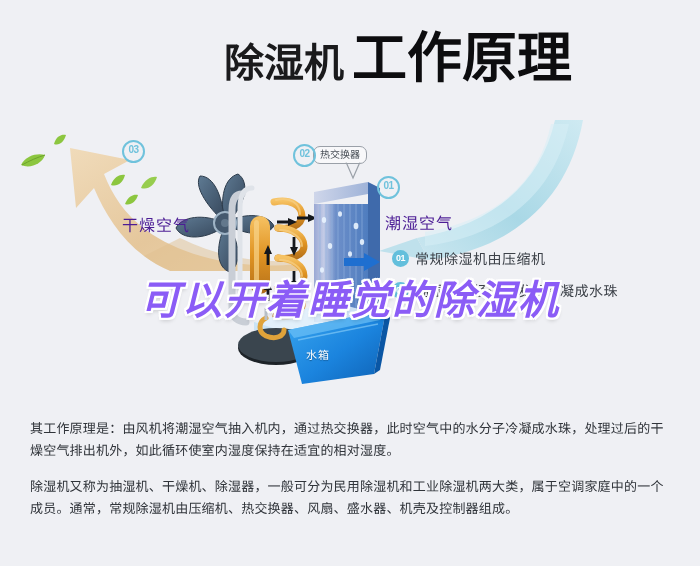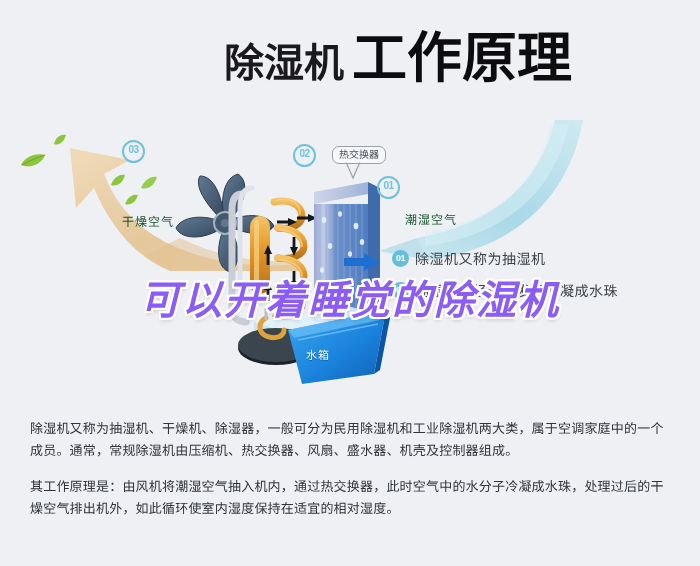--- a/index.html
+++ b/index.html
@@ -114,21 +114,21 @@
     font-size: 11px;
     color: #ffffff;
     font-weight: normal;
     letter-spacing: 1px;
     text-shadow: 0 1px 1px rgba(0,0,0,.35);
   }
 
   
   .callout {
     position: absolute;
-    left: 332px;
+    left: 313px;
     top: 28px;
     padding: 1px 6px 2px 6px;
     border: 1px solid #9aa0a8;
     border-radius: 7px;
     background: rgba(255,255,255,.55);
     font-size: 10px;
     color: #4a5058;
     line-height: 13px;
     white-space: nowrap;
   }
@@ -160,27 +160,27 @@
     color: #6fc2dc;
     line-height: 15px;
   }
   .badge-03-left { left: 122px; top: 22px; }
   .badge-02-top  { left: 293px; top: 26px; }
   .badge-01-right{ left: 377px; top: 58px; }
 
   
   .flow-label {
     position: absolute;
-    font-size: 12px;
-    color: #14532d;
+    font-size: 16px;
+    color: #4c1d95;
     letter-spacing: 1px;
     white-space: nowrap;
   }
   .label-dry   { left: 122px; top: 94px; }
-  .label-humid { left: 405px; top: 92px; }
+  .label-humid { left: 385px; top: 92px; }
 
   
   .steps {
     position: absolute;
     left: 392px;
     top: 248px;
     width: 300px;
   }
   .step-row {
     position: relative;
@@ -429,27 +429,27 @@
     <div class="badge hollow badge-03-left">03</div>
     <div class="badge hollow badge-02-top">02</div>
     <div class="badge hollow badge-01-right">01</div>
 
     <div class="flow-label label-dry">干燥空气</div>
     <div class="flow-label label-humid">潮湿空气</div>
   </div>
 
   <div class="steps">
     <div class="step-row">
-      <span class="step-badge">01</span><span class="step-text">除湿机又称为抽湿机</span>
+      <span class="step-badge">01</span><span class="step-text">常规除湿机由压缩机</span>
     </div>
     <div class="step-row">
       <span class="step-badge">02</span><span class="step-text">潮湿空气经过蒸发器冷凝成水珠</span>
     </div>
   </div>
 
   <div class="watermark">可以开着睡觉的除湿机</div>
 
   <div class="body-copy">
+    <p class="para">其工作原理是：由风机将潮湿空气抽入机内，通过热交换器，此时空气中的水分子冷凝成水珠，处理过后的干燥空气排出机外，如此循环使室内湿度保持在适宜的相对湿度。</p>
     <p class="para">除湿机又称为抽湿机、干燥机、除湿器，一般可分为民用除湿机和工业除湿机两大类，属于空调家庭中的一个成员。通常，常规除湿机由压缩机、热交换器、风扇、盛水器、机壳及控制器组成。</p>
-    <p class="para">其工作原理是：由风机将潮湿空气抽入机内，通过热交换器，此时空气中的水分子冷凝成水珠，处理过后的干燥空气排出机外，如此循环使室内湿度保持在适宜的相对湿度。</p>
   </div>
 
 </div>
 
 </body></html>

